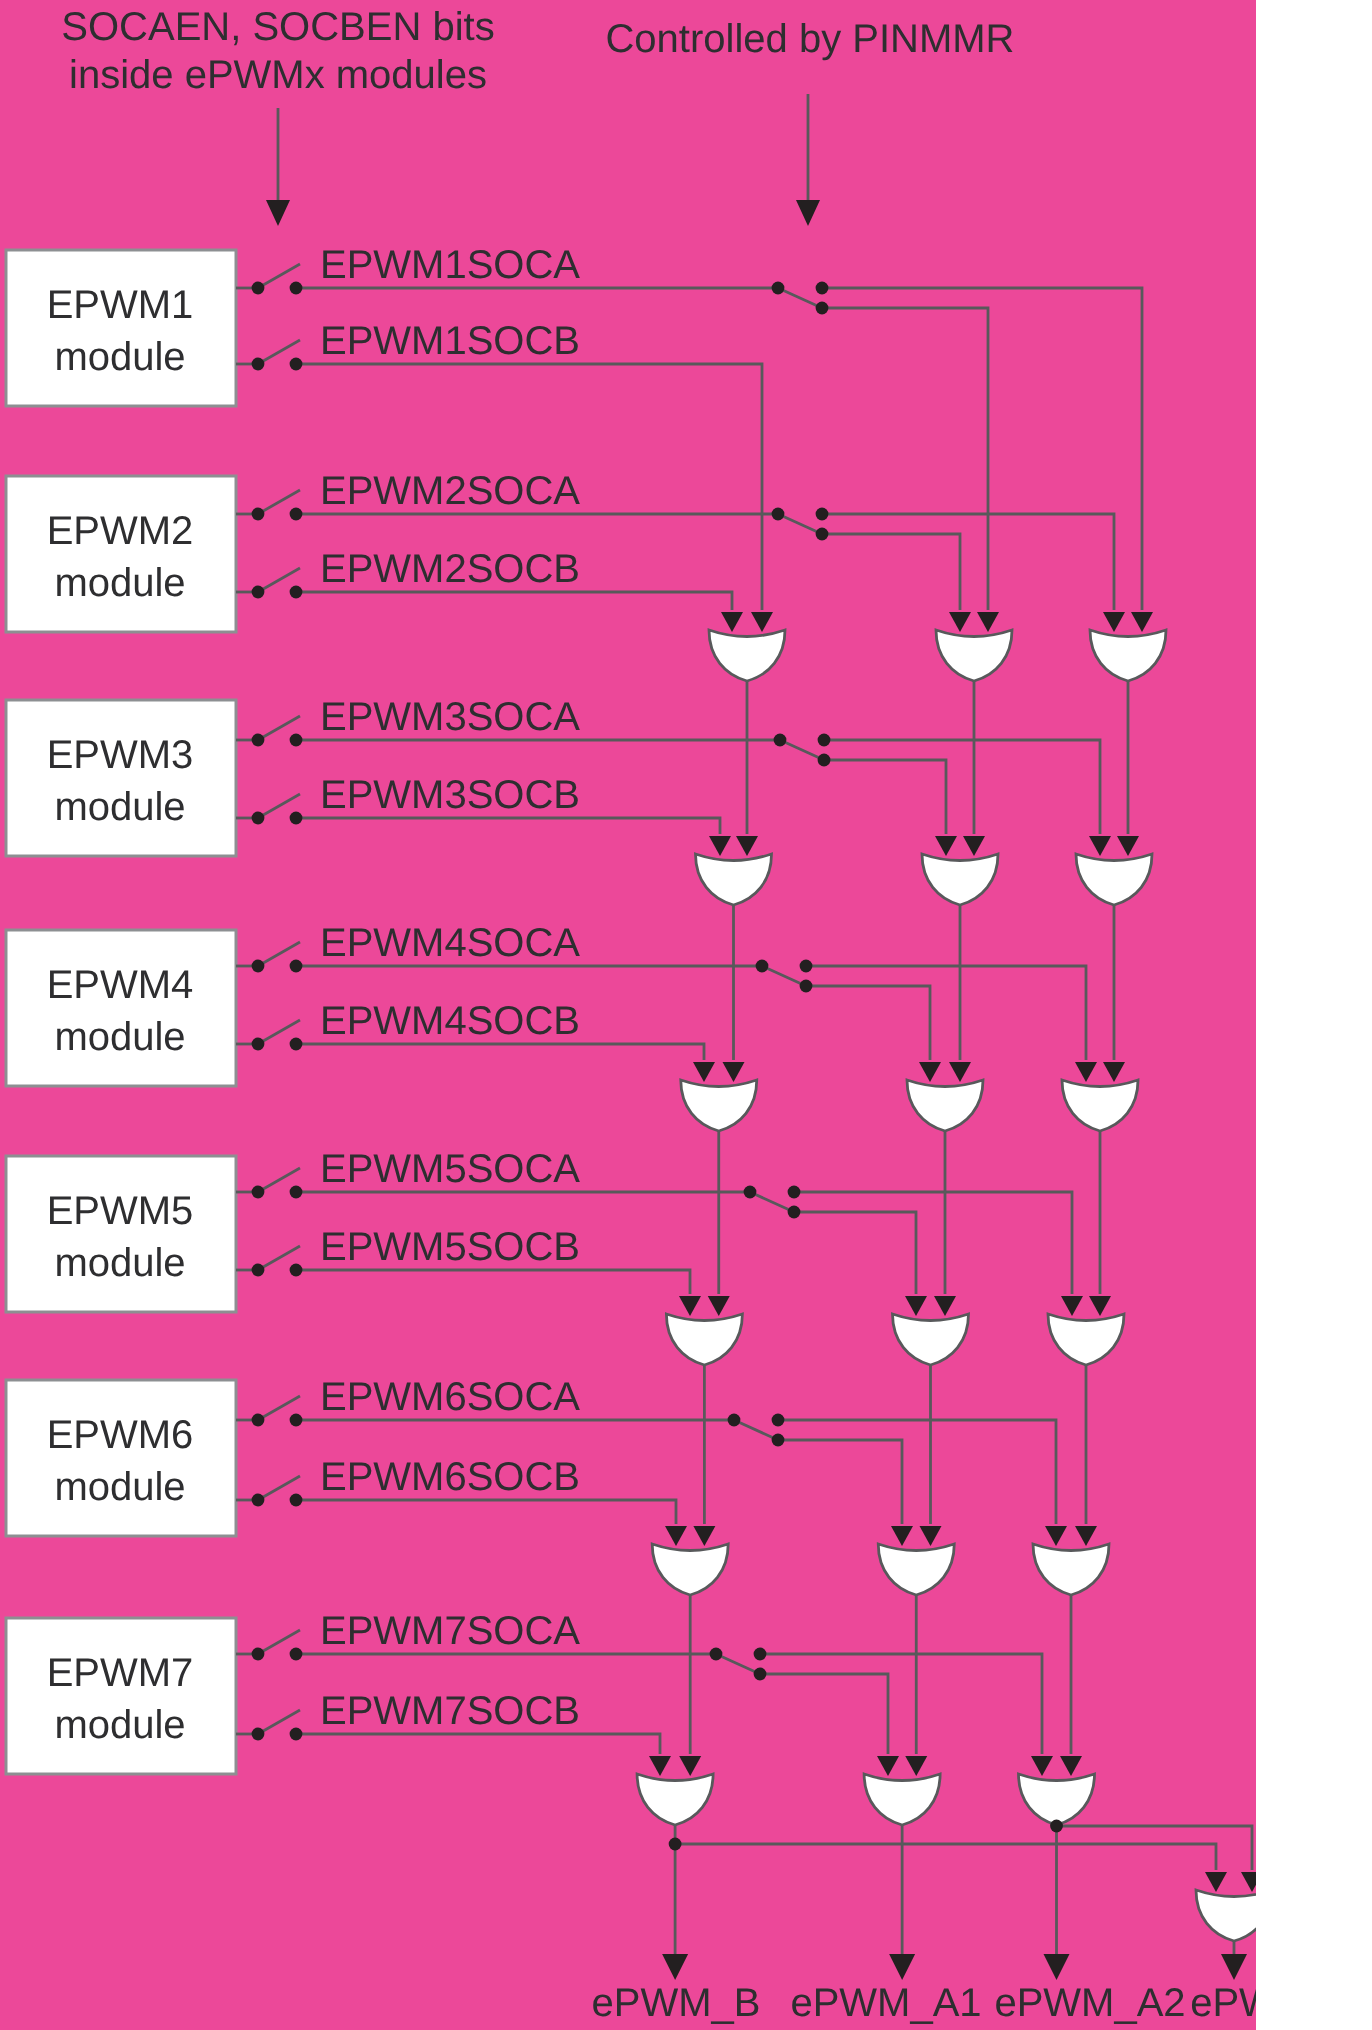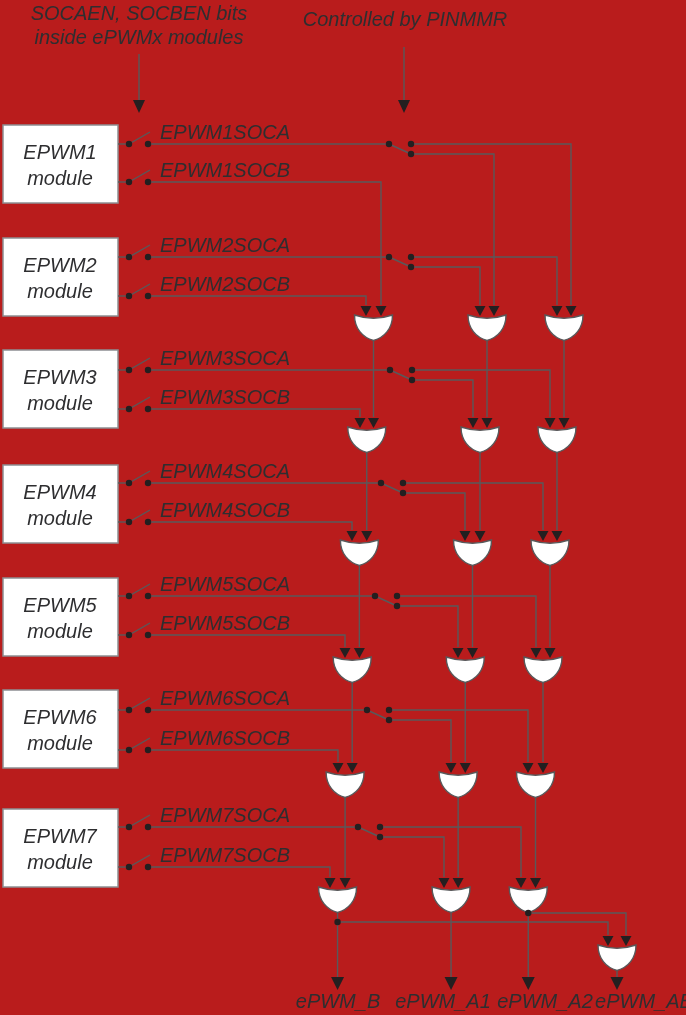--- a/index.html
+++ b/index.html
@@ -1,16 +1,16 @@
 <!DOCTYPE html>
 <html><head>
 <meta charset="utf-8">
 <style>
   html,body{margin:0;padding:0;background:#ffffff;}
-  .canvas{width:686px;height:1015px;position:relative;background:#b91c1c;overflow:hidden;font-style:italic;}
+  .canvas{width:628px;height:1015px;position:relative;background:#ec4899;overflow:hidden;}
   svg{display:block;}
   svg text{font-family:"Liberation Sans", sans-serif;}
 </style>
 </head>
 <body>
 
 <div class="canvas">
   <svg id="diagram" width="686" height="1015" viewBox="0 0 686 1015">
       <rect x="3" y="125" width="115" height="78" fill="#ffffff" stroke="#8d8f92" stroke-width="1.5"></rect>
       <rect x="3" y="238" width="115" height="78" fill="#ffffff" stroke="#8d8f92" stroke-width="1.5"></rect>

